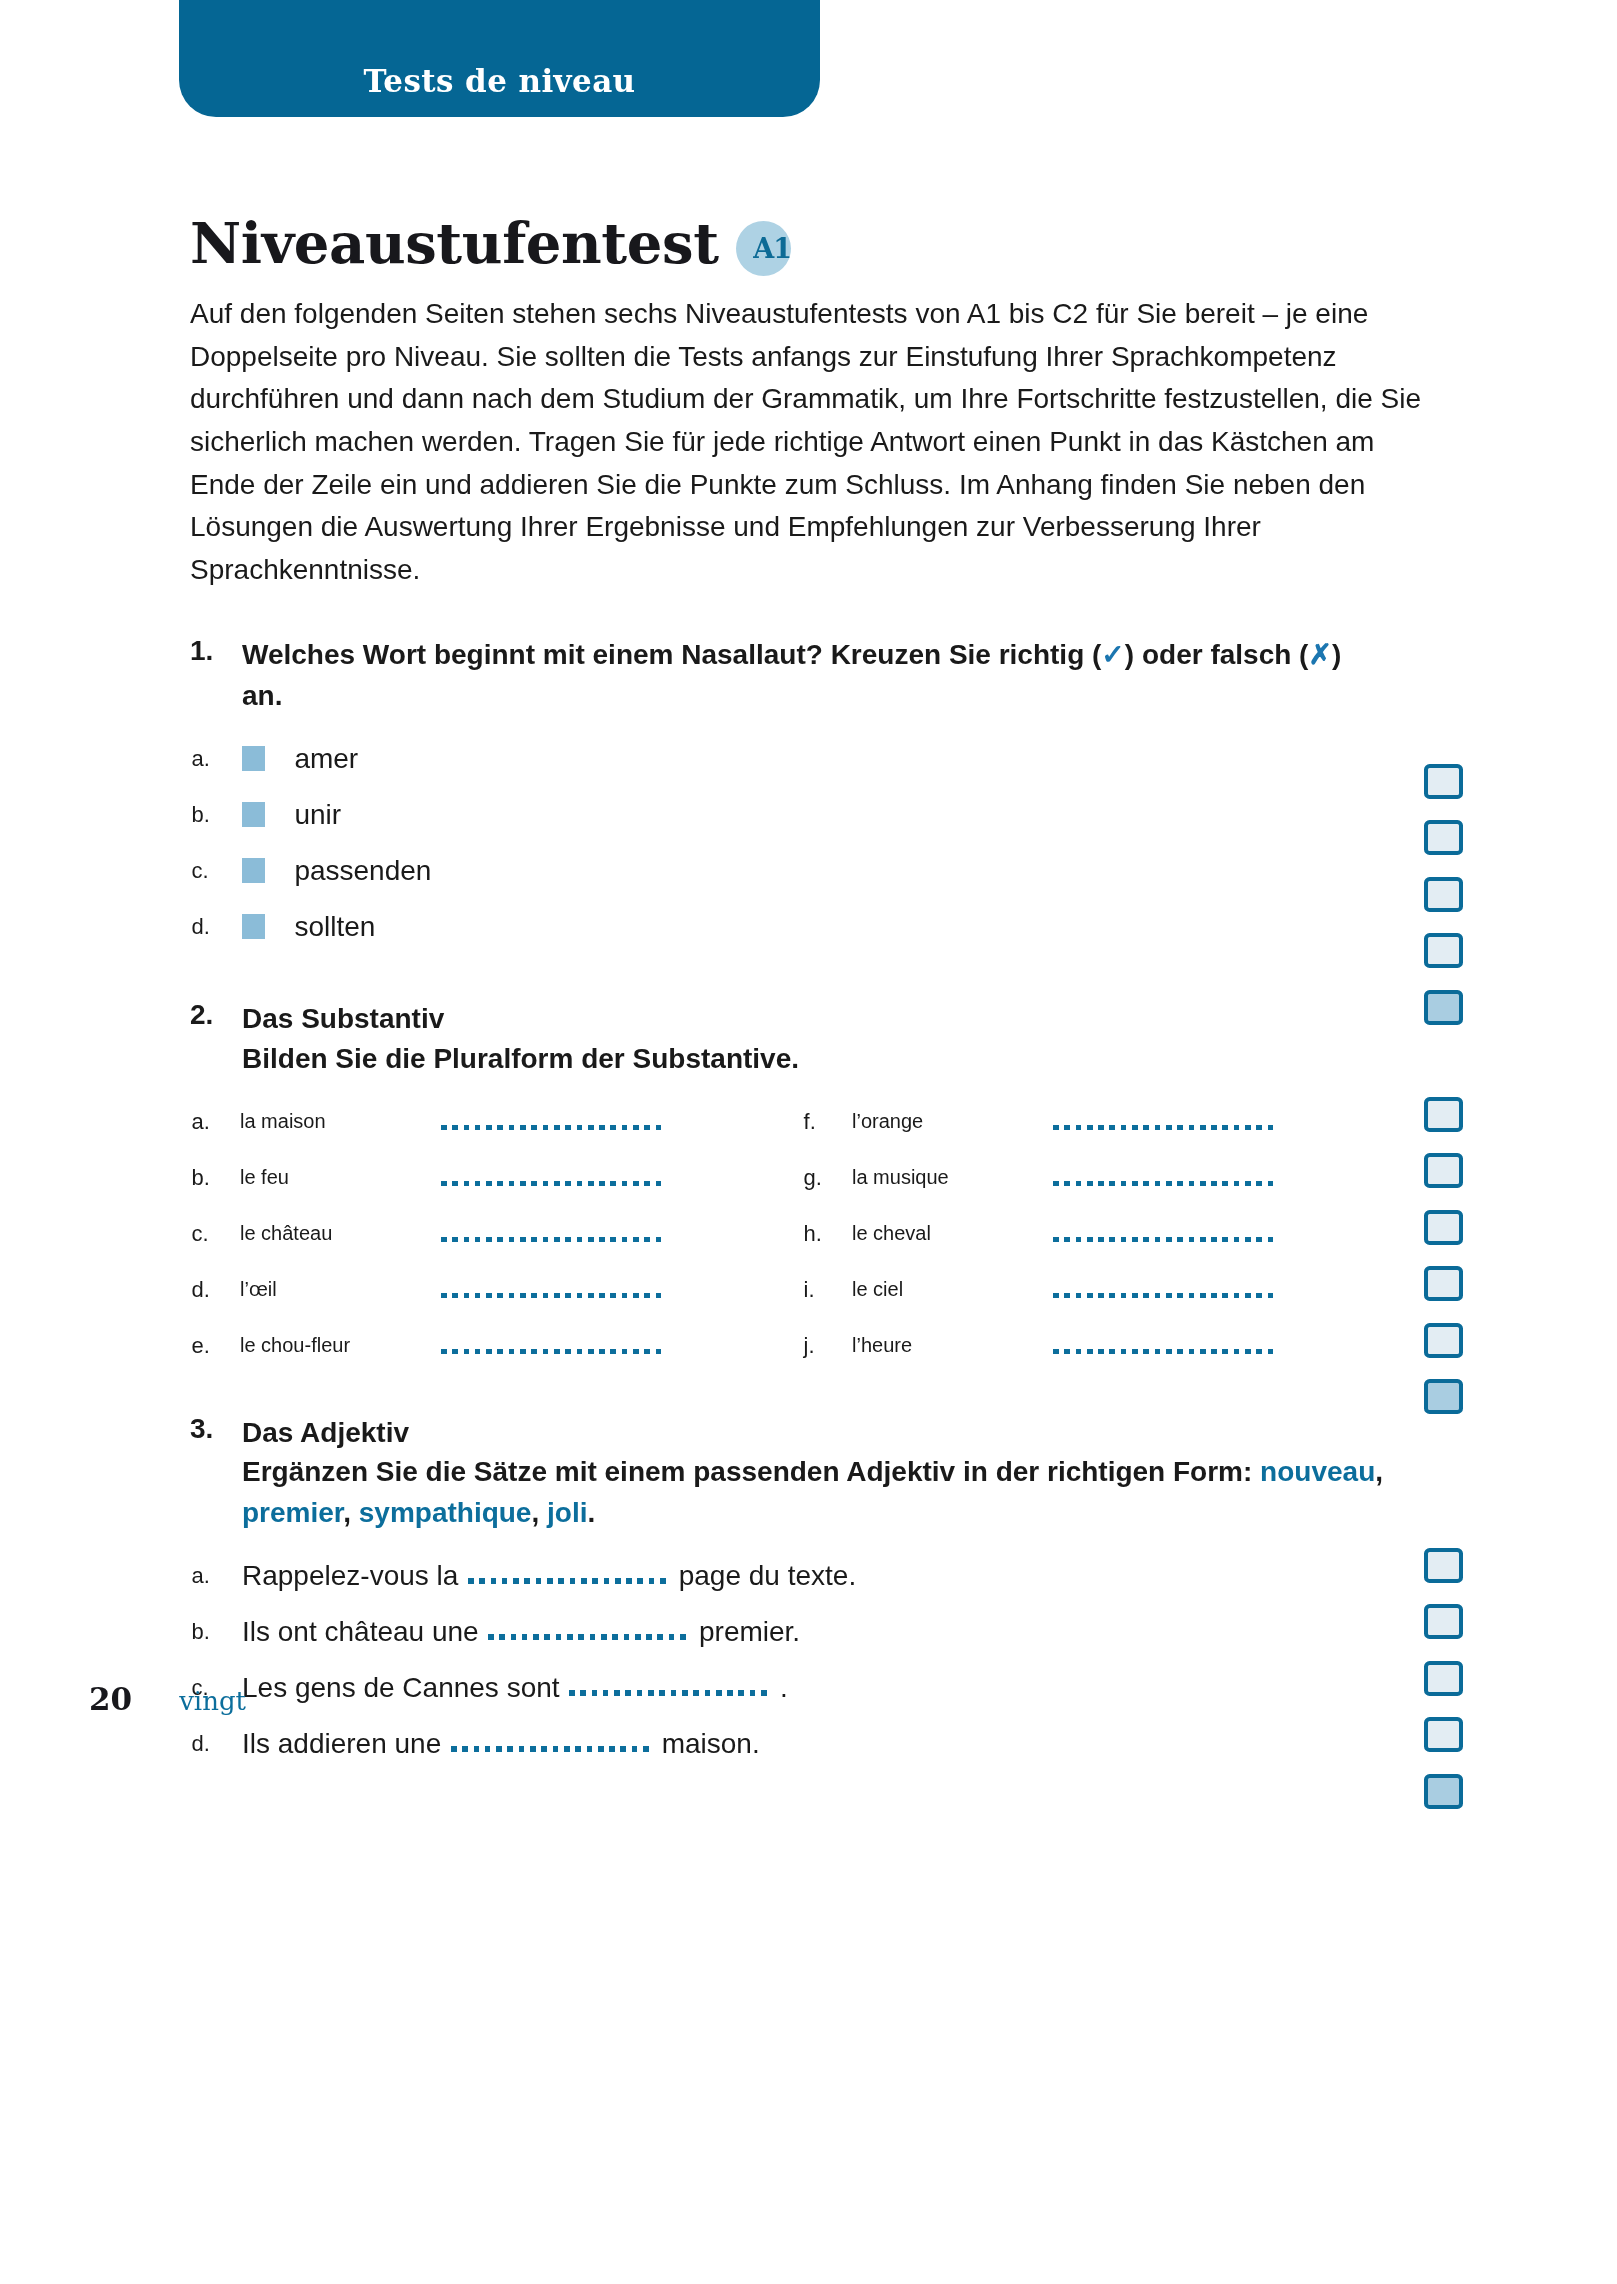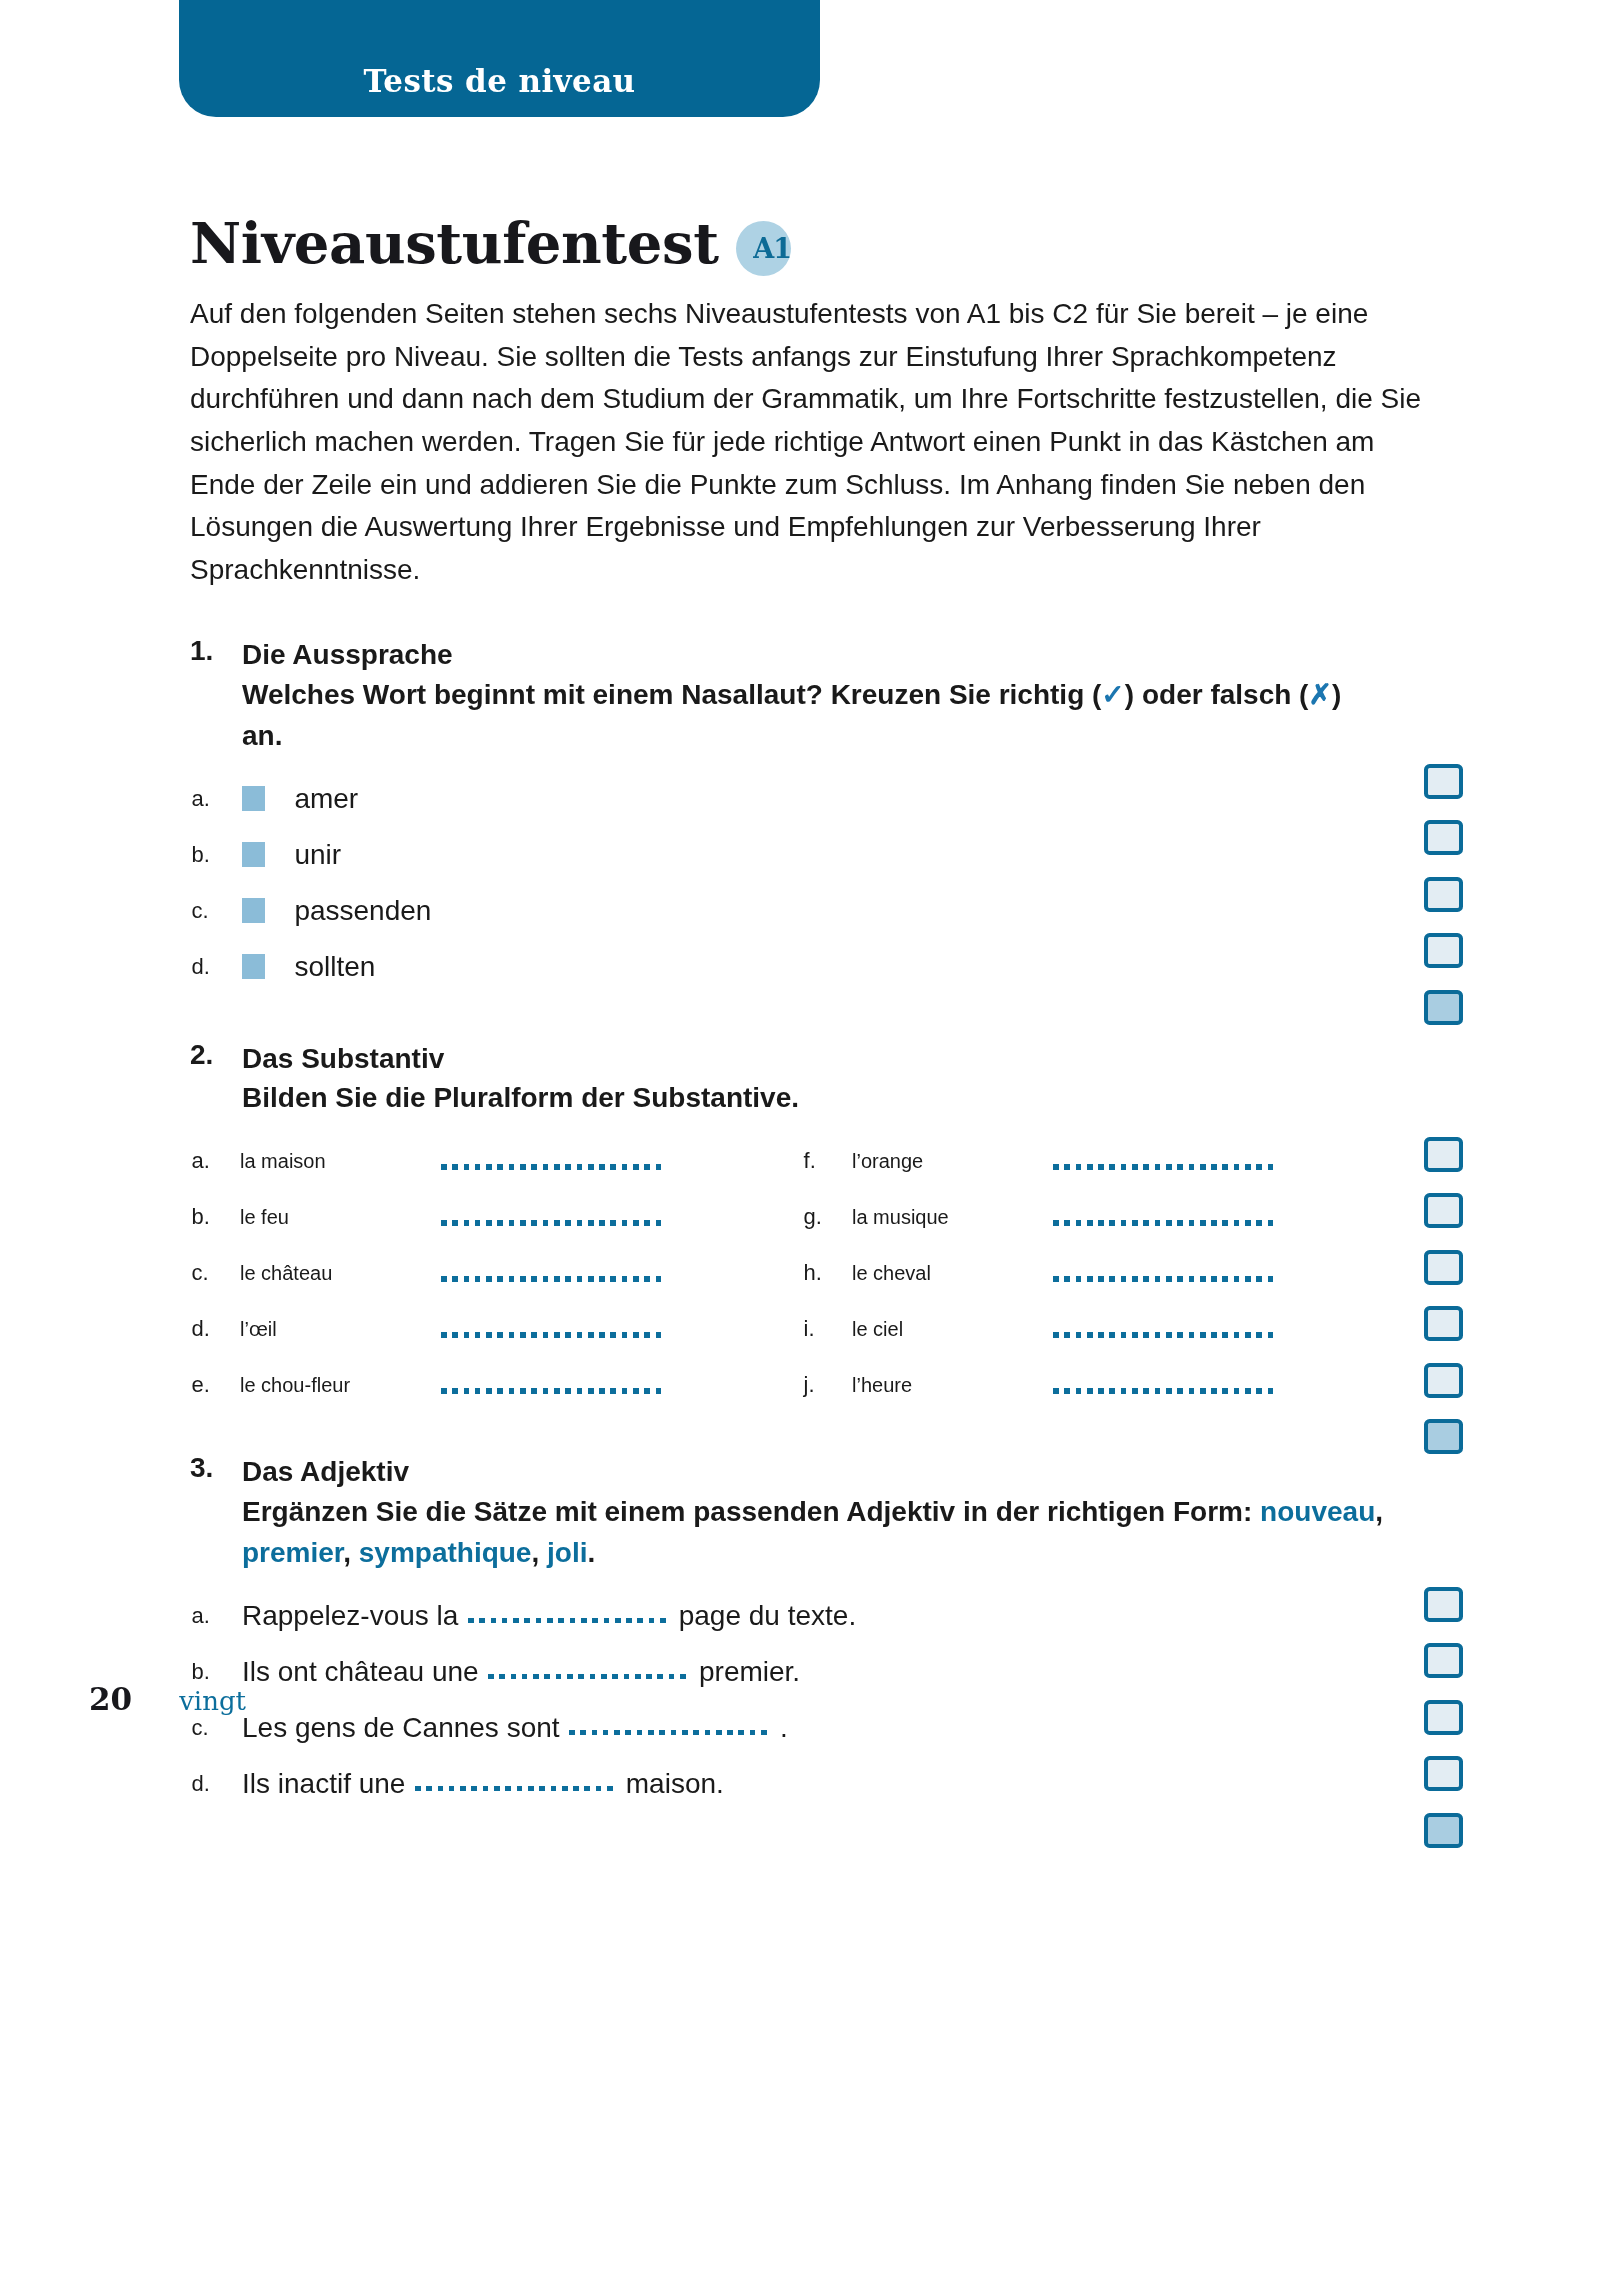--- a/index.html
+++ b/index.html
@@ -255,21 +255,20 @@
         <span>A1</span>
       </div>
     </div>
 
     <p class="intro">Auf den folgenden Seiten stehen sechs Niveaustufentests von A1 bis C2 für Sie bereit – je eine Doppelseite pro Niveau. Sie sollten die Tests anfangs zur Einstufung Ihrer Sprachkompetenz durchführen und dann nach dem Studium der Grammatik, um Ihre Fortschritte festzustellen, die Sie sicherlich machen werden. Tragen Sie für jede richtige Antwort einen Punkt in das Kästchen am Ende der Zeile ein und addieren Sie die Punkte zum Schluss. Im Anhang finden Sie neben den Lösungen die Auswertung Ihrer Ergebnisse und Empfehlungen zur Verbesserung Ihrer Sprachkenntnisse.</p>
 
     <div class="exercise">
       <div class="ex-head">
         <div class="ex-num">1.</div>
         <div class="ex-head-text">
-          <div class="ex-title">Die Aussprache</div>
           <div class="ex-instr"><span>Welches Wort beginnt mit einem Nasallaut? Kreuzen Sie richtig (</span><span class="sym">✓</span><span>) oder falsch (</span><span class="sym">✗</span><span>) an.</span></div>
         </div>
       </div>
 
       <div class="rows">
         <div class="row">
           <span class="row-letter">a.</span>
           <span class="mark-square"></span>
           <span class="row-word">amer</span>
         </div>
@@ -426,21 +425,21 @@
           <span class="row-letter">c.</span>
           <span class="sentence">
               <span>Les gens de Cannes sont</span>
               <span class="inline-dots"></span>
               <span>.</span>
             </span>
         </div>
         <div class="row">
           <span class="row-letter">d.</span>
           <span class="sentence">
-              <span>Ils inactif une</span>
+              <span>Ils addieren une</span>
               <span class="inline-dots"></span>
               <span>maison.</span>
             </span>
         </div>
       </div>
 
       <div class="score-col" style="top:135px;">
         <div class="score-box" style="top:0px;"></div>
         <div class="score-box" style="top:56px;"></div>
         <div class="score-box" style="top:113px;"></div>

